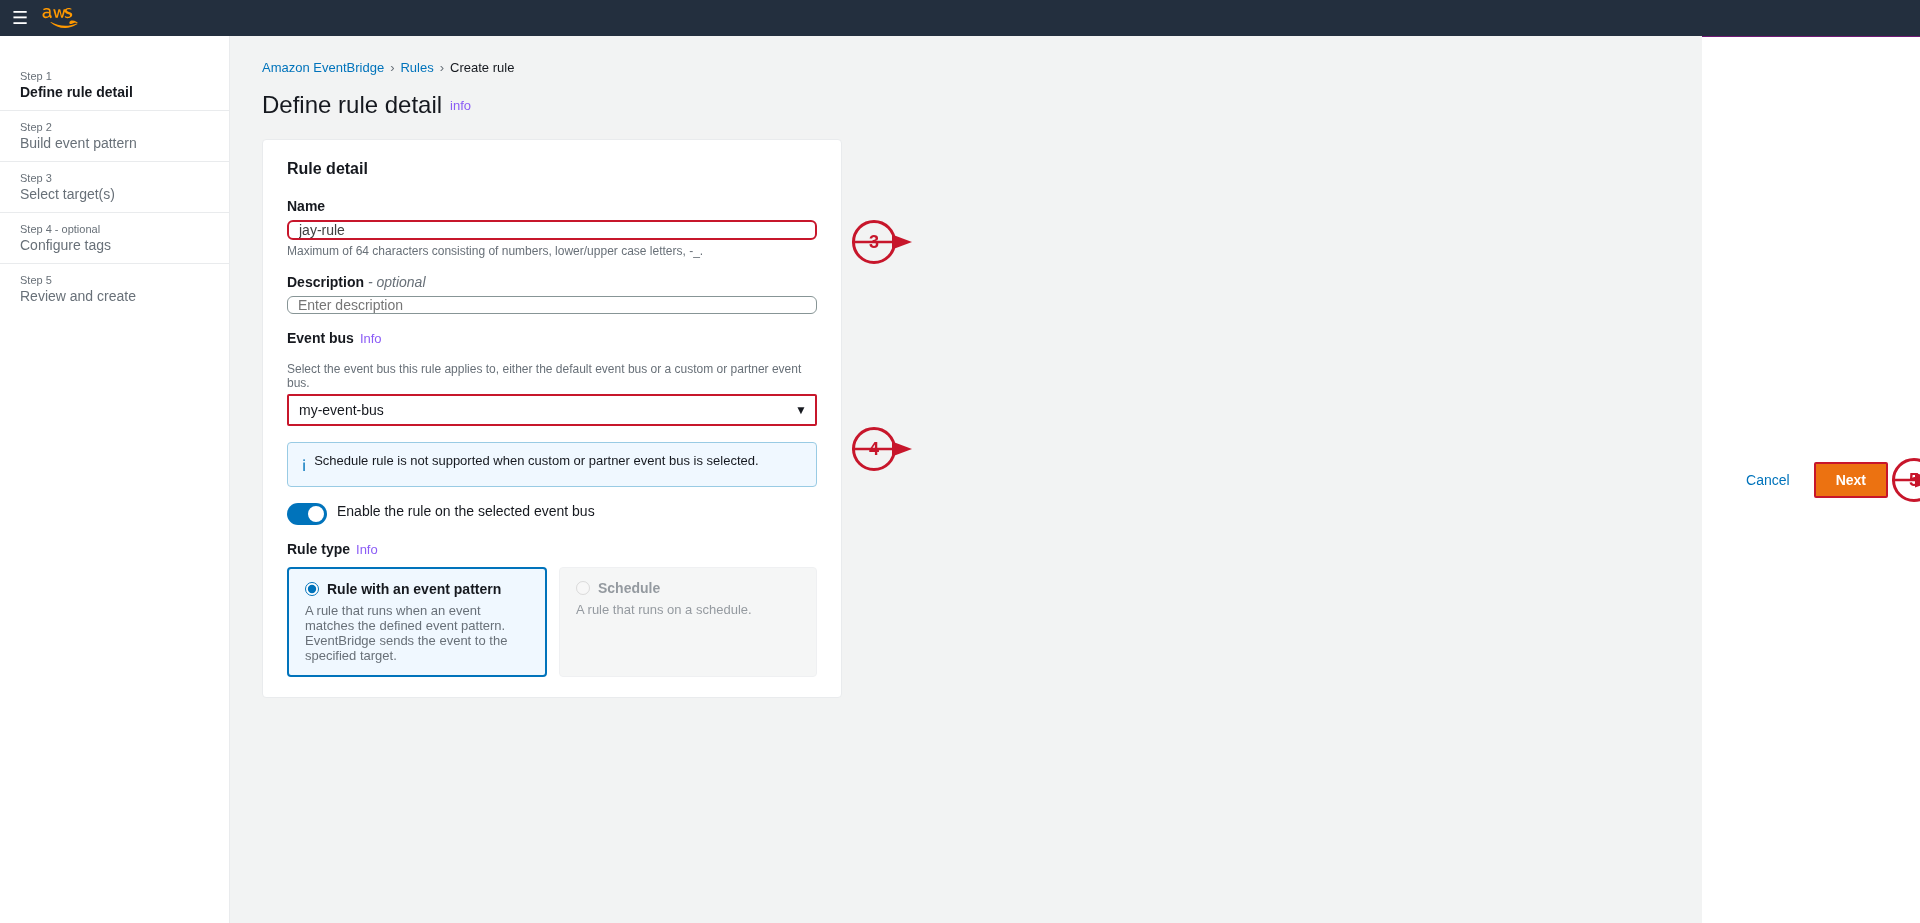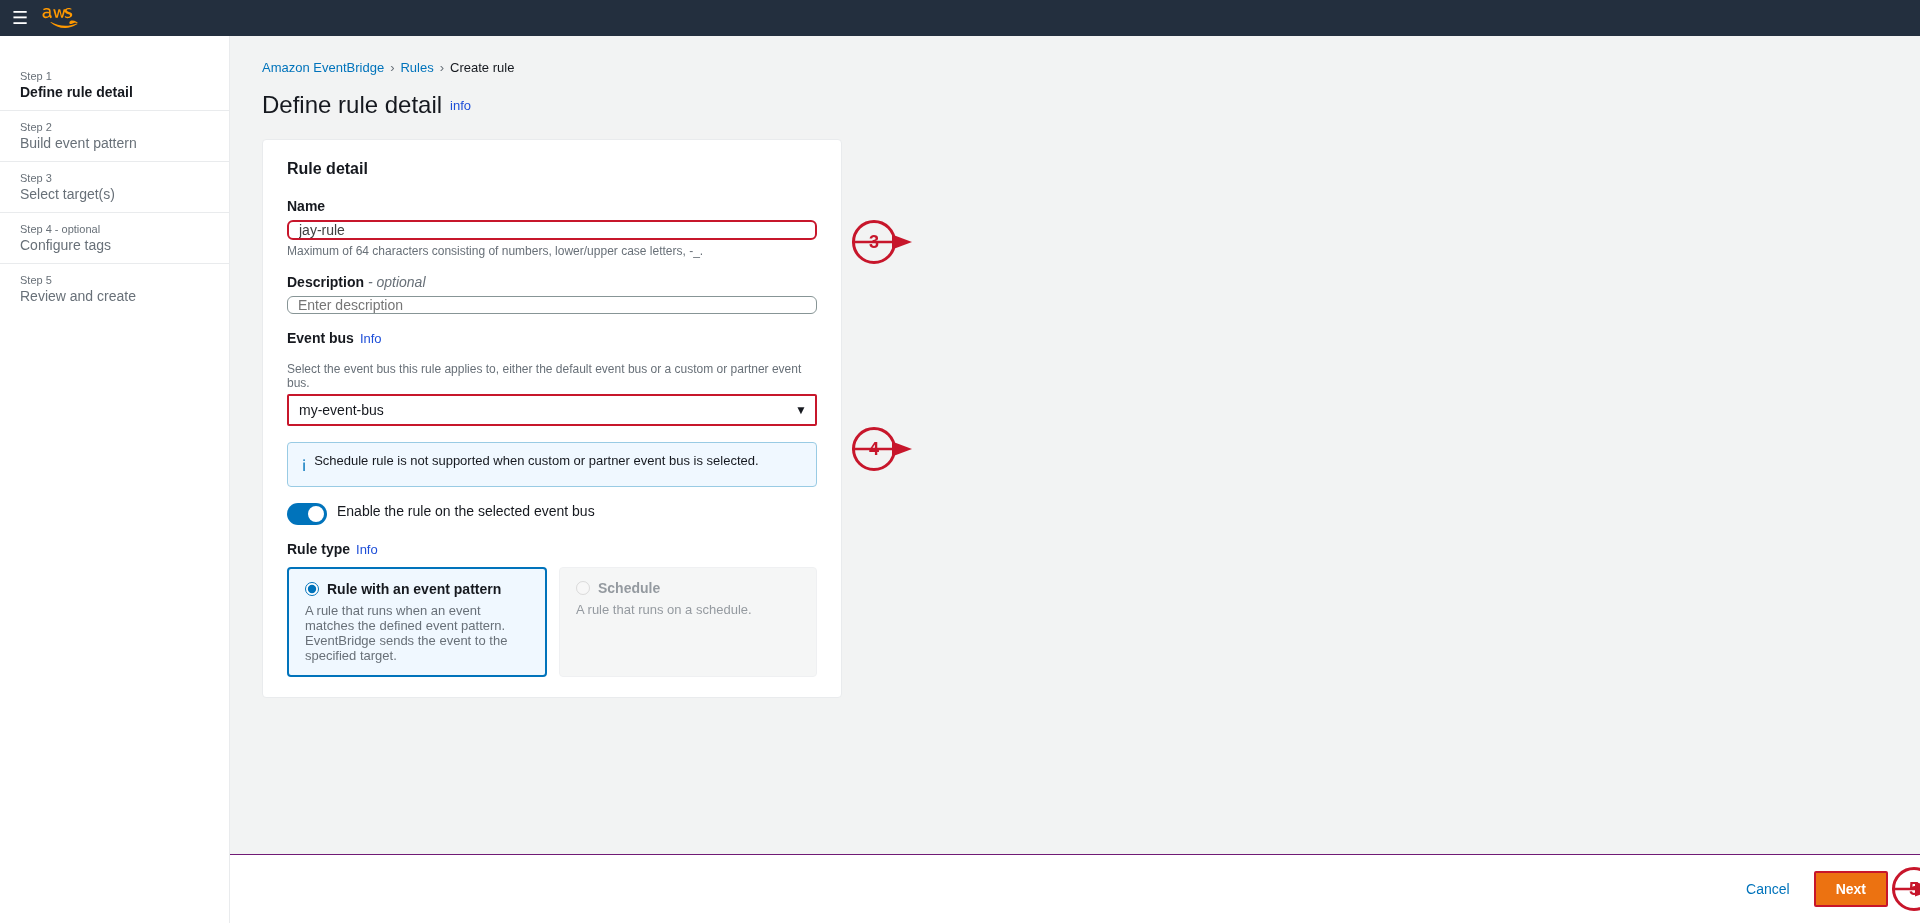--- a/index.html
+++ b/index.html
@@ -101,21 +101,21 @@
       align-items: center;
       margin-bottom: 20px;
       gap: 8px;
     }
     .page-title {
       font-size: 24px;
       font-weight: 400;
       color: #16191f;
     }
     .info-link {
-      color: #1d4ed8;
+      color: #8b5cf6;
       font-size: 13px;
       cursor: pointer;
       text-decoration: none;
     }
 
     
     .card {
       background: #fff;
       border: 1px solid #e9ebed;
       border-radius: 4px;
@@ -389,21 +389,21 @@
     <div class="sidebar-step">
       <div class="step-label">Step 4 - optional</div>
       <div class="step-title inactive">Configure tags</div>
     </div>
     <div class="sidebar-step">
       <div class="step-label">Step 5</div>
       <div class="step-title inactive">Review and create</div>
     </div>
   </div>
 
-  <div style="flex:1; display:flex; flex-direction:column;">
+  <div style="flex:1; display:flex; flex-direction:row;">
     <div class="main-content">
 
       
       <div class="breadcrumb">
         <a href="#">Amazon EventBridge</a>
         <span class="breadcrumb-sep">›</span>
         <a href="#">Rules</a>
         <span class="breadcrumb-sep">›</span>
         <span class="breadcrumb-current">Create rule</span>
       </div>

